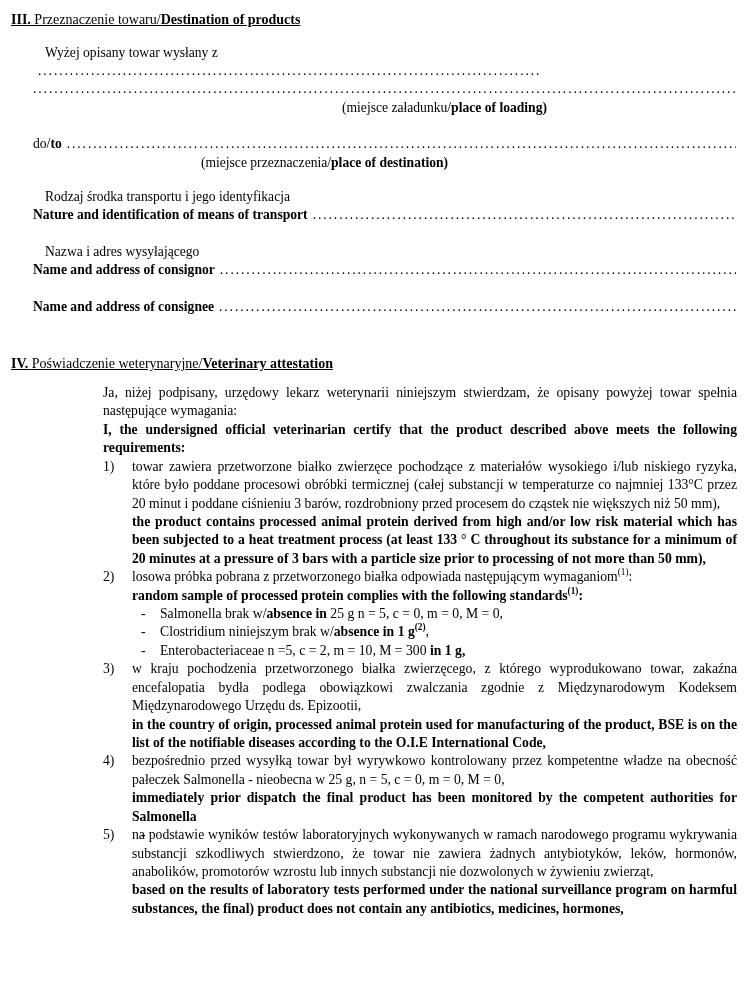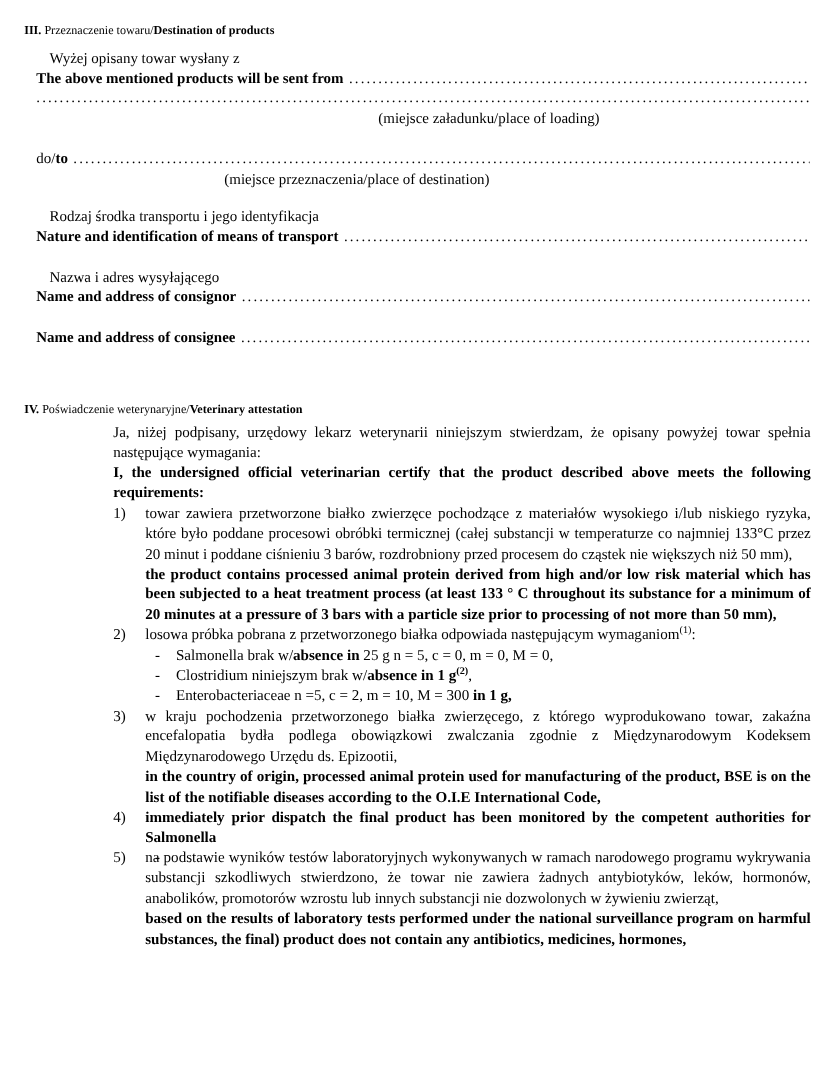--- a/index.html
+++ b/index.html
@@ -18,24 +18,25 @@
   .page {
     width: 750px;
     height: 988px;
     position: relative;
     box-sizing: border-box;
     padding: 0;
   }
 
   
   .section-head {
-    font-size: 11px;
+    font-size: 14px;
     line-height: 1.25;
-    margin: 15px;
-    padding: 0;
+    margin: 4px;
+    padding: 0;
+    text-decoration: underline;
   }
   .section-head .numeral { font-weight: bold; }
   .section-head .pl { font-weight: normal; }
   .section-head .en { font-weight: bold; }
 
   #sec3-head { position: absolute; left: 7px;  top: 7px; }
   #sec4-head { position: absolute; left: 7px;  top: 351px; text-align: right; }
 
   
   .field-block {
@@ -69,21 +70,21 @@
     letter-spacing: 1.9px;
     font-size: 13.6px;
   }
   .caption {
     display: block;
     text-align: center;
     font-size: 13.6px;
     line-height: 1.3;
   }
   .cap-pl { font-weight: normal; text-align: center; }
-  .cap-en { font-weight: normal; }
+  .cap-en { font-weight: bold; }
 
   #blk-loading  { top: 44px;  }
   #blk-dest     { top: 135px; }
   #blk-transport{ top: 188px; }
   #blk-consignor{ top: 243px; }
   #blk-consignee{ top: 298px; }
 
   #blk-dest .caption { margin-left: -120px; margin-top: 1px; }
   #blk-loading .caption { margin-left: 120px; margin-top: 1px; }
 
@@ -167,21 +168,20 @@
 
 <div class="page">
 
   <div class="section-head" id="sec3-head">
     <span class="numeral">III.</span><span>&nbsp;</span><span class="pl">Przeznaczenie towaru/</span><span class="en">Destination of products</span>
   </div>
 
   <div class="field-block" id="blk-loading">
     <span class="f-pl">Wyżej opisany towar wysłany z</span>
     <span class="f-row">
-      <span class="f-en">The above mentioned products will be sent from</span>
       <span class="dots">...............................................................................................</span>
     </span>
     <span class="dots-full">..............................................................................................................................................................................</span>
     <span class="caption">
       <span class="cap-pl">(miejsce załadunku/</span><span class="cap-en">place of loading)</span>
     </span>
   </div>
 
   <div class="field-block" id="blk-dest">
     <span class="f-row">
@@ -230,20 +230,21 @@
 
       <li>
         <span class="marker">1)</span>
         <p class="p-pl">towar zawiera przetworzone białko zwierzęce pochodzące z materiałów wysokiego i/lub niskiego ryzyka, które było poddane procesowi obróbki termicznej (całej substancji w temperaturze co najmniej 133°C przez 20 minut i poddane ciśnieniu 3 barów, rozdrobniony przed procesem do cząstek nie większych niż 50 mm),</p>
         <p class="p-en">the product contains processed animal protein derived from high and/or low risk material which has been subjected to a heat treatment process (at least 133 ° C throughout its substance for a minimum of 20 minutes at a pressure of 3 bars with a particle size prior to processing of not more than 50 mm),</p>
       </li>
 
       <li>
         <span class="marker">2)</span>
         <p class="p-pl"><span>losowa próbka pobrana z przetworzonego białka odpowiada następującym wymaganiom</span><sup>(1)</sup><span>:</span></p>
+        <p class="p-en"><span>random sample of processed protein complies with the following standards</span><sup>(1)</sup><span>:</span></p>
         <ul class="sublist">
           <li>
             <span class="dash">-</span><span>Salmonella brak w/</span><span class="bld">absence in</span><span> 25 g n = 5, c = 0, m = 0, M = 0,</span>
           </li>
           <li>
             <span class="dash">-</span><span>Clostridium niniejszym brak w/</span><span class="bld">absence in 1 g</span><sup class="bld">(2)</sup><span>,</span>
           </li>
           <li>
             <span class="dash">-</span><span>Enterobacteriaceae n =5, c = 2, m = 10, M = 300 </span><span class="bld">in 1 g,</span>
           </li>
@@ -251,20 +252,21 @@
       </li>
 
       <li>
         <span class="marker">3)</span>
         <p class="p-pl">w kraju pochodzenia przetworzonego białka zwierzęcego, z którego wyprodukowano towar, zakaźna encefalopatia bydła podlega obowiązkowi zwalczania zgodnie z Międzynarodowym Kodeksem Międzynarodowego Urzędu ds. Epizootii,</p>
         <p class="p-en">in the country of origin, processed animal protein used for manufacturing of the product, BSE is on the list of the notifiable diseases according to the O.I.E International Code,</p>
       </li>
 
       <li>
         <span class="marker">4)</span>
+        <p class="p-pl">bezpośrednio przed wysyłką towar był wyrywkowo kontrolowany przez kompetentne władze na obecność pałeczek Salmonella - nieobecna w 25 g, n = 5, c = 0, m = 0, M = 0,</p>
         <p class="p-en">immediately prior dispatch the final product has been monitored by the competent authorities for Salmonella</p>
         <ul class="sublist">
           <li class="allbold">
             <span class="dash">-</span>
           </li>
         </ul>
       </li>
 
       <li>
         <span class="marker">5)</span>

